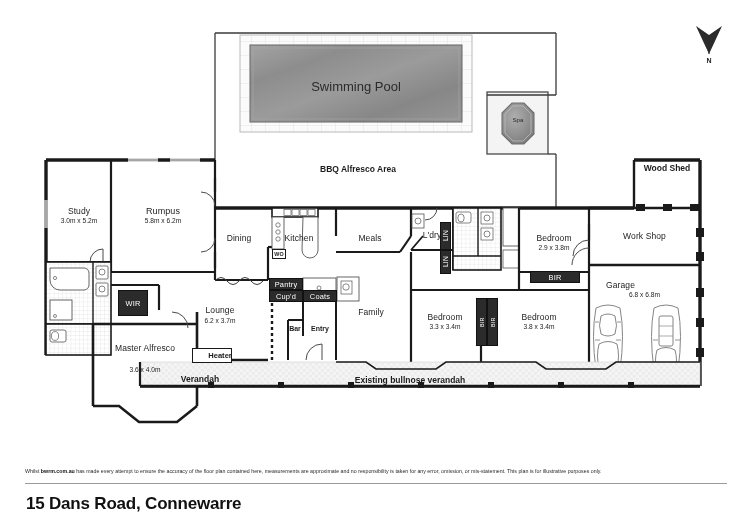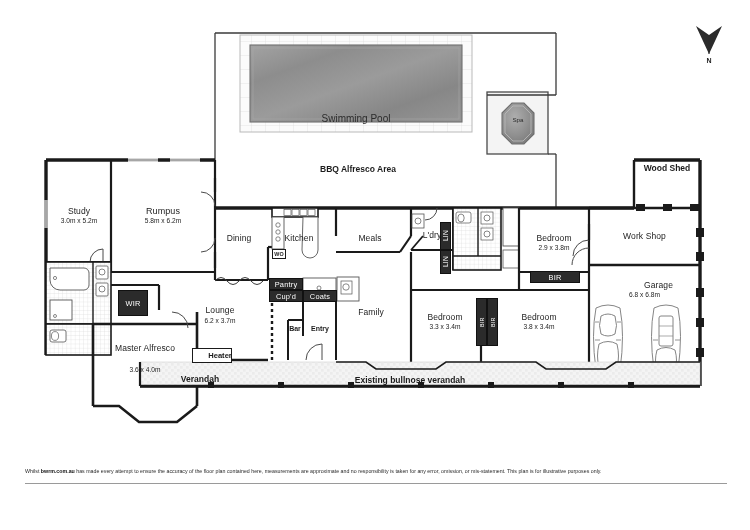--- a/index.html
+++ b/index.html
@@ -23,21 +23,21 @@
     line-height:1.12;
     white-space:nowrap;
     pointer-events:none;
     color:#1c1c1c;
   }
   .room-name{font-size:8.5px;font-weight:400;letter-spacing:.1px;}
   .room-dim{font-size:6.6px;font-weight:400;letter-spacing:0px;}
   .room-name.big{font-size:9px;}
   .plain{font-size:8.5px;font-weight:700;}
   .small-plain{font-size:7px;font-weight:700;}
-  .pool-txt{font-size:10px;font-weight:400;color:#2b2b2b;margin-top:33px;}
+  .pool-txt{font-size:13px;font-weight:400;color:#2b2b2b;}
   .spa-txt{font-size:6.2px;font-weight:400;color:#2b2b2b;}
 
   
   .chip{
     position:absolute;
     background:#2b2b2b;
     color:#ffffff;
     font-size:7.4px;
     font-weight:400;
     display:flex;align-items:center;justify-content:center;
@@ -423,21 +423,21 @@
 
 <div class="lbl room-name" style="left:343px;top:234px;width:54px;">Meals</div>
 
 <div class="lbl room-name" style="left:414px;top:231px;width:36px;">L'dry</div>
 
 <div class="lbl room-name" style="left:519px;top:234px;width:70px;">Bedroom</div>
 <div class="lbl room-dim" style="left:519px;top:244px;width:70px;">2.9 x 3.8m</div>
 
 <div class="lbl room-name" style="left:589px;top:232px;width:111px;">Work Shop</div>
 
-<div class="lbl room-name" style="left:603px;top:281px;width:111px;">Garage</div>
+<div class="lbl room-name" style="left:565px;top:281px;width:111px;">Garage</div>
 <div class="lbl room-dim" style="left:589px;top:291px;width:111px;">6.8 x 6.8m</div>
 
 <div class="lbl room-name" style="left:183px;top:306px;width:74px;">Lounge</div>
 <div class="lbl room-dim" style="left:183px;top:317px;width:74px;">6.2 x 3.7m</div>
 
 <div class="lbl room-name" style="left:343px;top:308px;width:56px;">Family</div>
 
 <div class="lbl room-name" style="left:412px;top:313px;width:66px;">Bedroom</div>
 <div class="lbl room-dim" style="left:412px;top:323px;width:66px;">3.3 x 3.4m</div>
 
@@ -478,13 +478,14 @@
   <svg width="34" height="34" viewBox="0 0 34 34">
     <polygon points="4,2 17,30 30,2 17,11" fill="#2b2b2b"></polygon>
     <path d="M17 11 V30" stroke="#2b2b2b" stroke-width="1"></path>
   </svg>
   <div class="nlet">N</div>
 </div>
 
 <div id="footer">
   <div id="disclaimer"><span>Whilst </span><b>bwrm.com.au</b><span> has made every attempt to ensure the accuracy of the floor plan contained here, measurements are approximate and no responsibility is taken for any error, omission, or mis-statement. This plan is for illustrative purposes only.</span></div>
   <div id="rule"></div>
+  <div id="addr">15 Dans Road, Connewarre</div>
 </div>
 
 </body></html>

